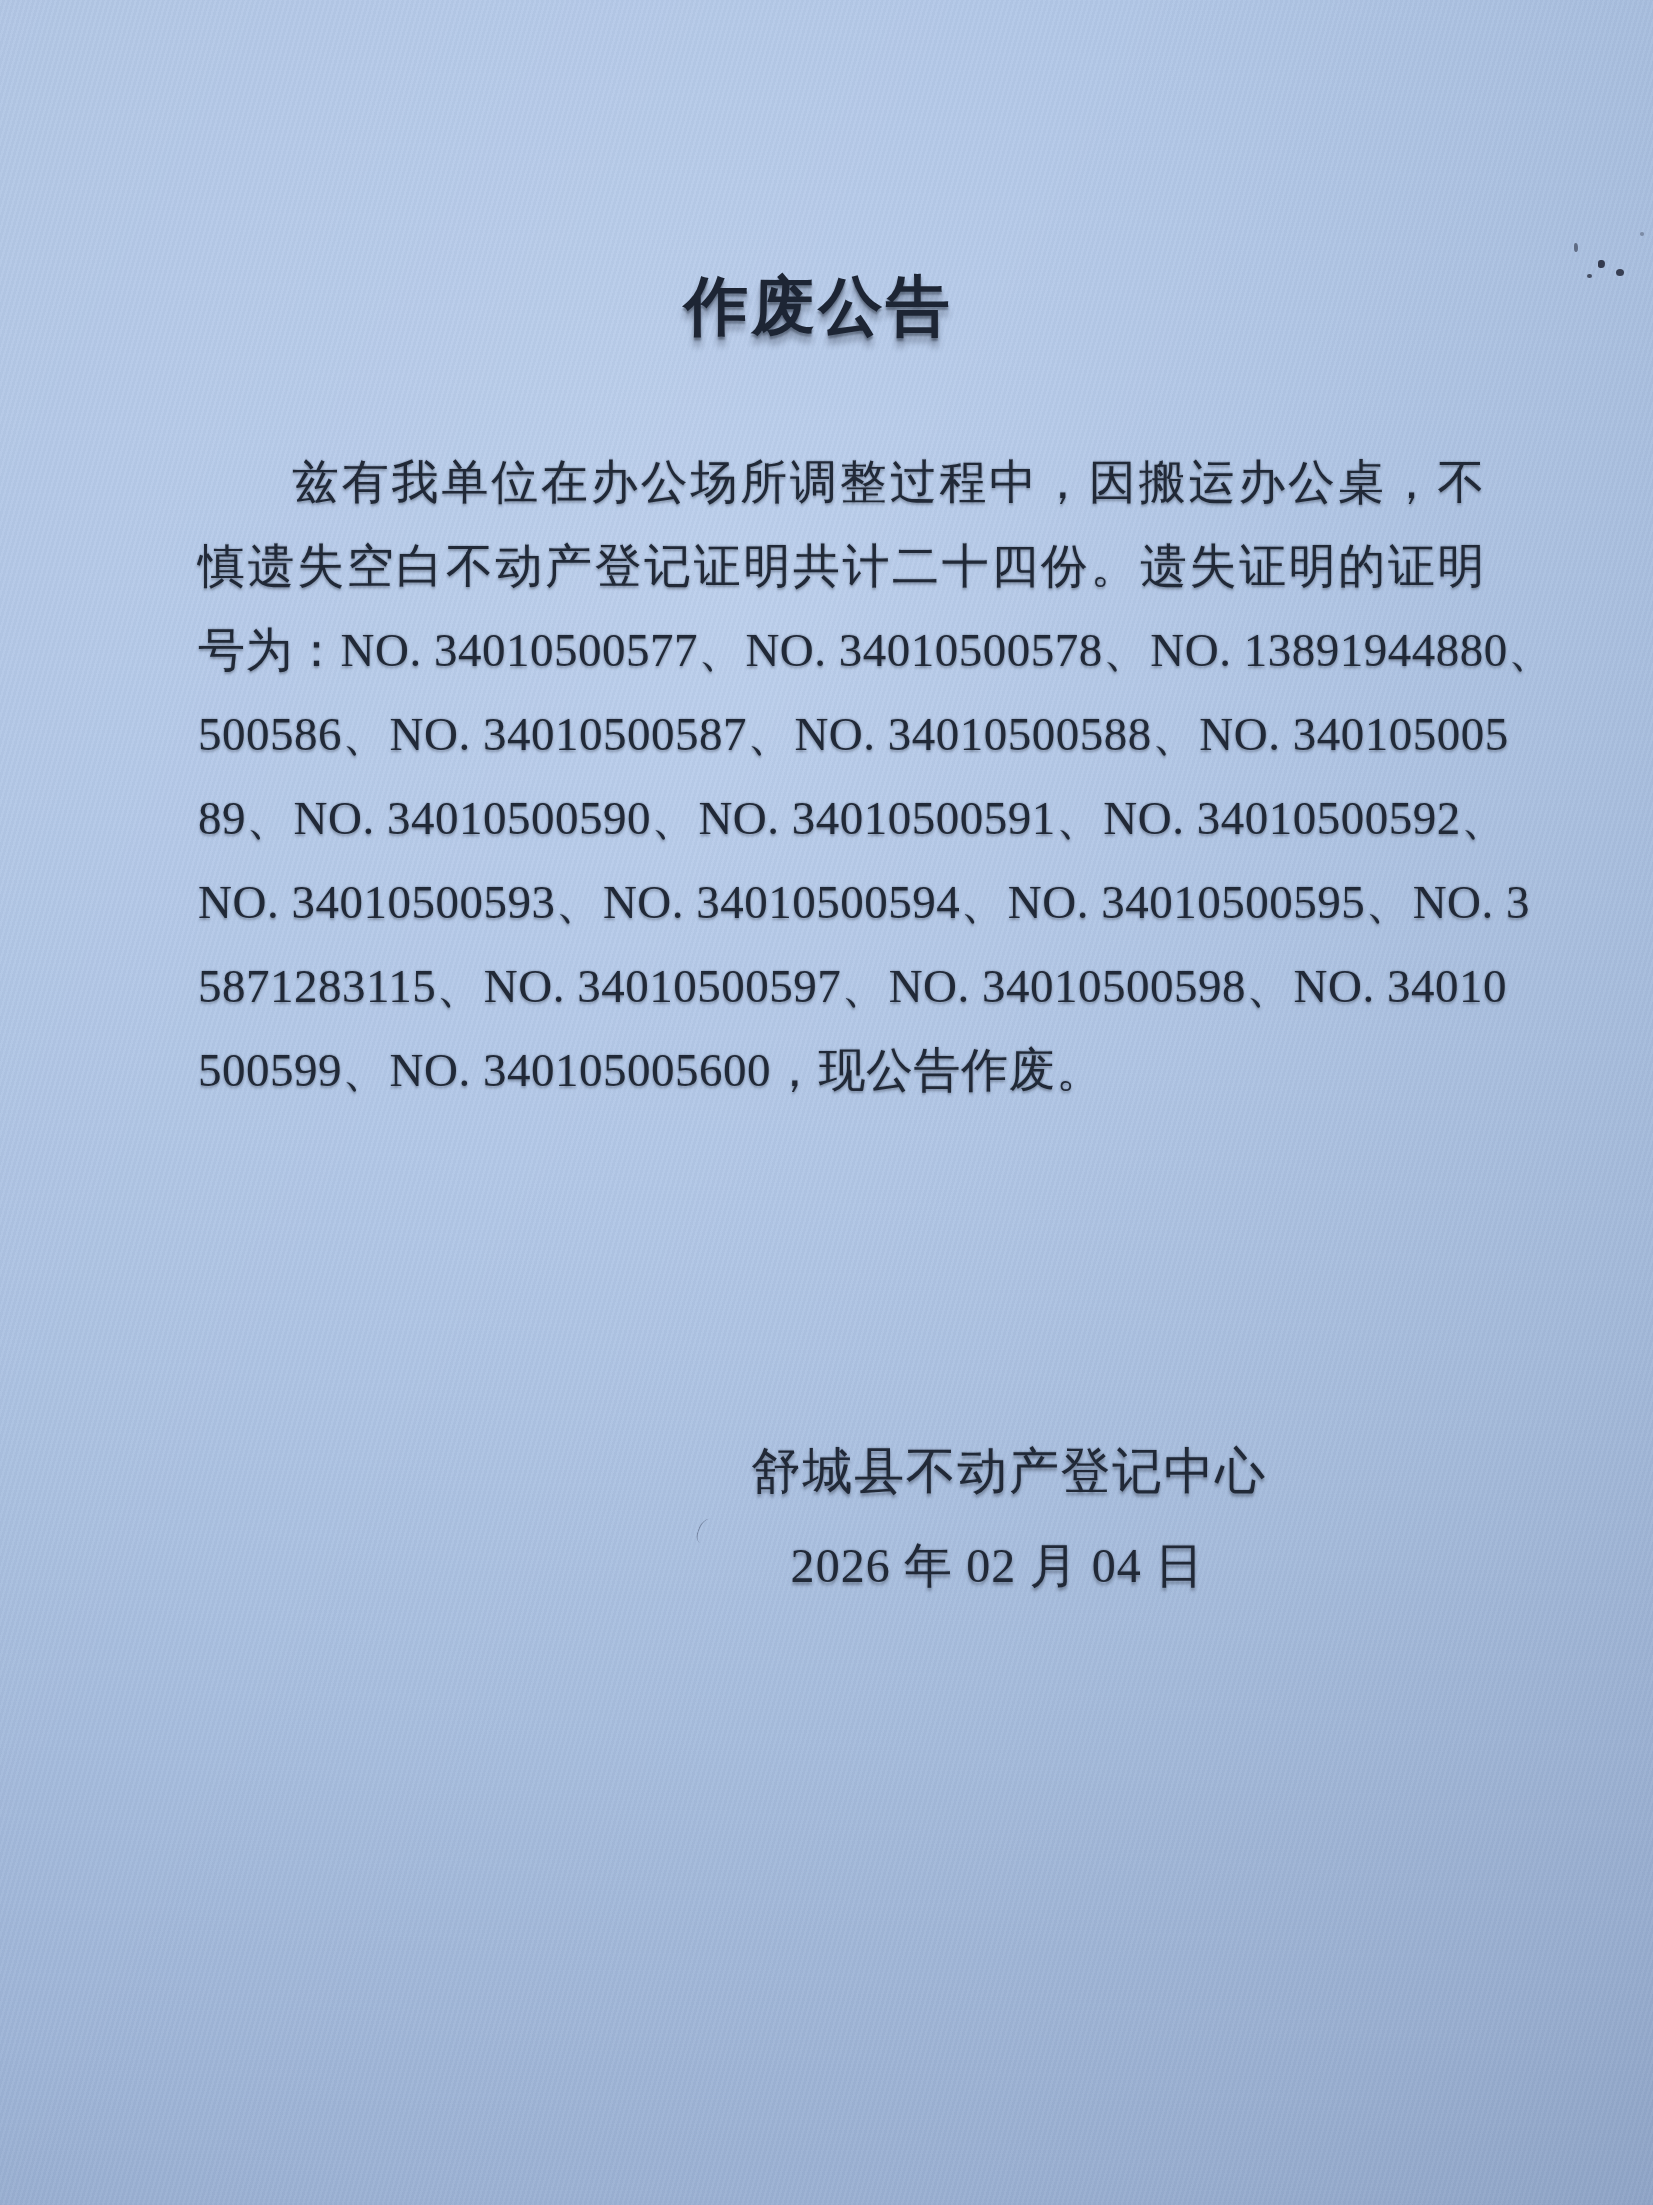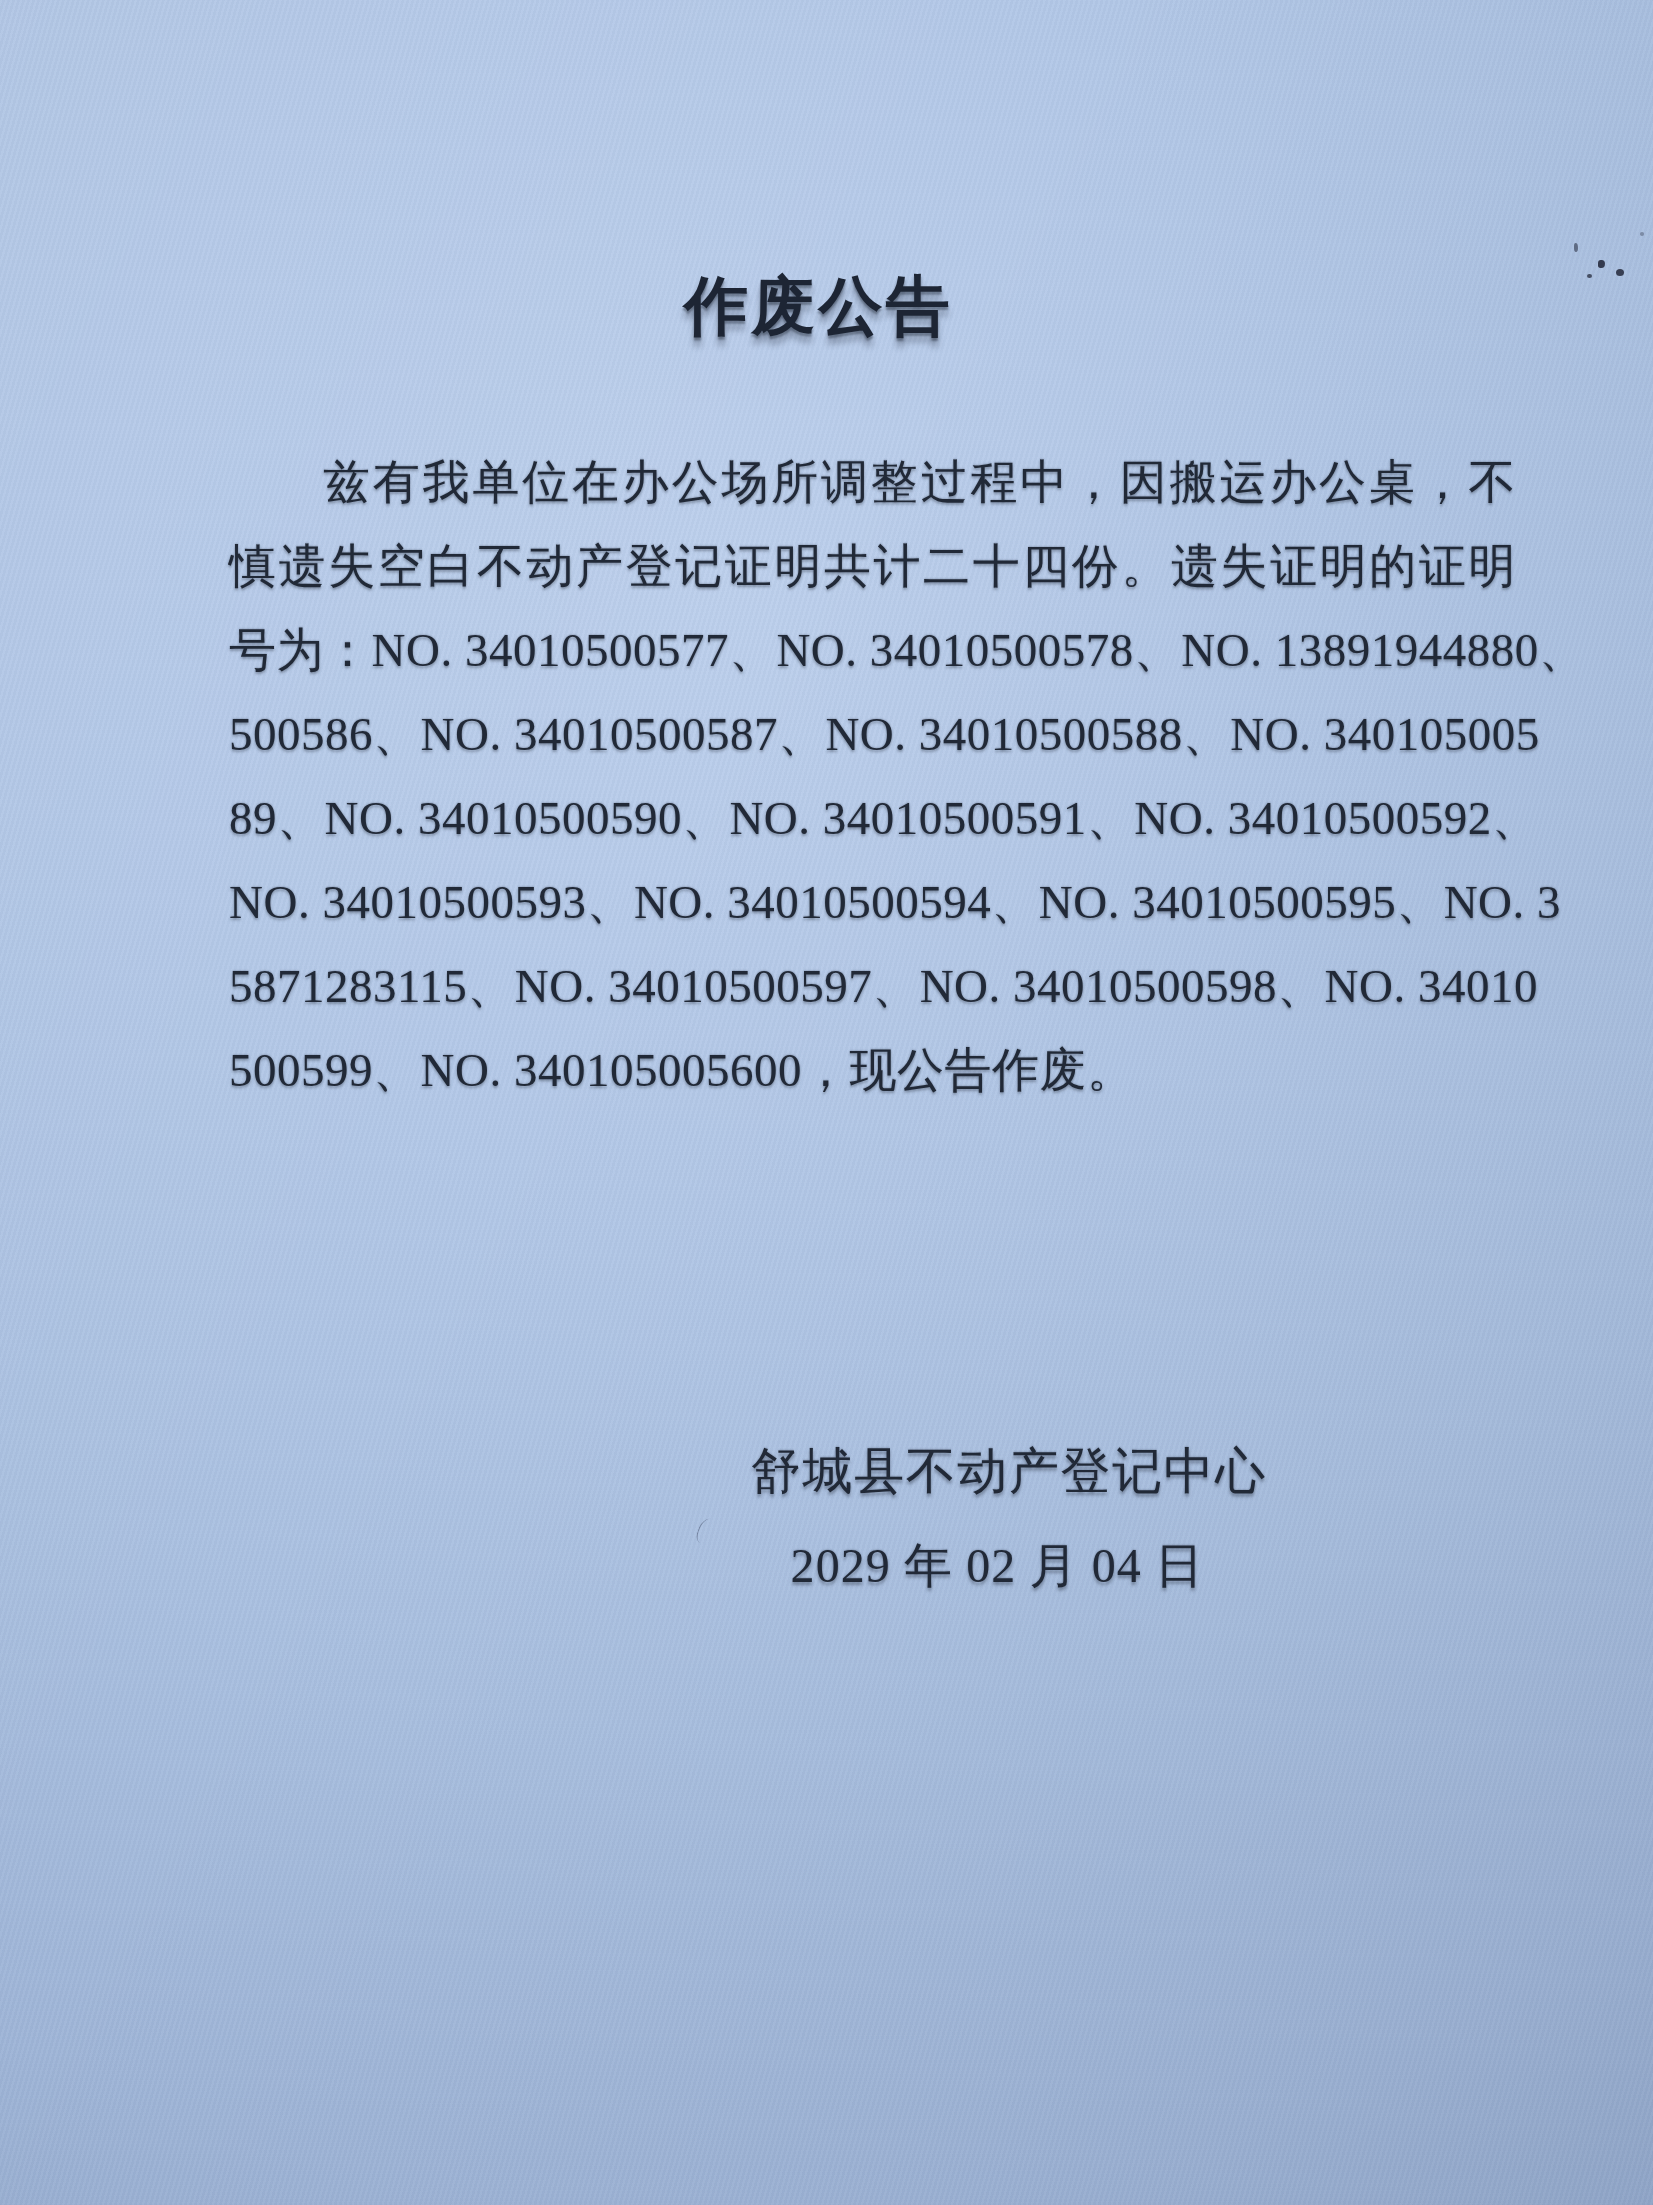--- a/index.html
+++ b/index.html
@@ -39,21 +39,20 @@
       0 8.6px 6.5px rgba(29,37,52,0.30),
       0 2.7px 2.2px  rgba(29,37,52,0.45);
   }
 
   
   .doc-body {
     position: absolute;
     top: 440px;
     left: 198px;
     width: 1287px;
-    margin-left: 31px;
   }
   .body-line {
     font-size: 47px;
     line-height: 84px;
     height: 84px;
     white-space: nowrap;
     text-align: justify;
     text-align-last: justify;
     color: #212937;
     text-shadow:
@@ -133,21 +132,21 @@
     <div class="body-line">号为：NO. 34010500577、NO. 34010500578、NO. 13891944880、</div>
     <div class="body-line">500586、NO. 34010500587、NO. 34010500588、NO. 340105005</div>
     <div class="body-line">89、NO. 34010500590、NO. 34010500591、NO. 34010500592、</div>
     <div class="body-line">NO. 34010500593、NO. 34010500594、NO. 34010500595、NO. 3</div>
     <div class="body-line">5871283115、NO. 34010500597、NO. 34010500598、NO. 34010</div>
     <div class="body-line last">500599、NO. 340105005600，现公告作废。</div>
   </div>
 
   <div class="doc-signature">舒城县不动产登记中心</div>
 
-  <div class="doc-date">2029 年 02 月 04 日</div>
+  <div class="doc-date">2026 年 02 月 04 日</div>
 
   <div class="speckle s1"></div>
   <div class="speckle s2"></div>
   <div class="speckle s3"></div>
   <div class="speckle s4"></div>
   <div class="speckle s5"></div>
   <div class="hair-mark"></div>
 
 </div>
 

